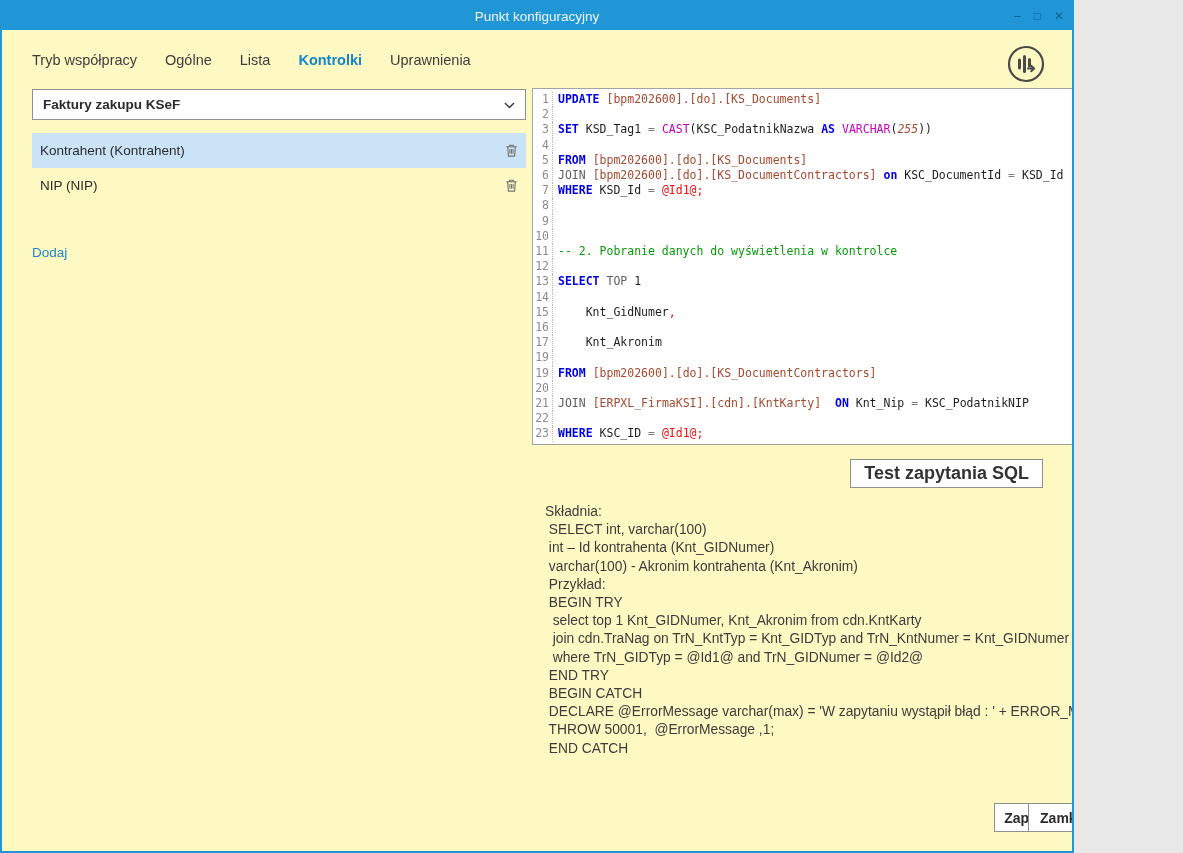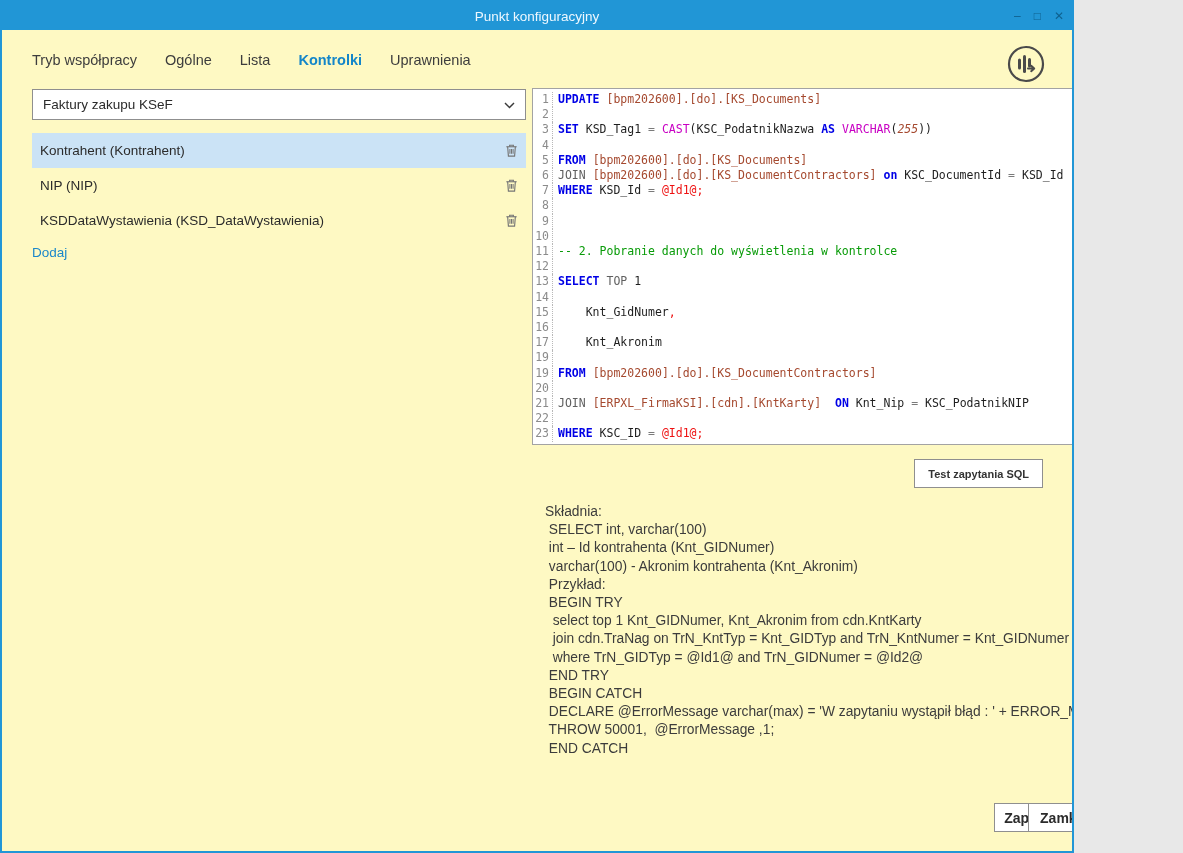--- a/index.html
+++ b/index.html
@@ -16,21 +16,21 @@
   .win-controls span{color:#0f618f;font-size:12px;line-height:12px;cursor:default;}
   
   .tab-bar{position:absolute;left:30px;top:50px;display:flex;gap:28px;font-size:14.5px;color:#3d3d3d;}
   .tab{cursor:default;}
   .tab.active{color:#1486c9;font-weight:bold;}
   
   .tool-icon{position:absolute;right:25px;top:41px;width:42px;height:42px;}
   
   .control-select{position:absolute;left:30px;top:87px;width:494px;height:31px;box-sizing:border-box;
     border:1px solid #8f8f8f;background:#fff;display:flex;align-items:center;justify-content:space-between;
-    padding:0 10px;font-size:13.5px;color:#2b2b2b;}
+    padding:0 10px;font-size:13.5px;color:#2b2b2b;font-weight:bold;}
   
   .field-list{position:absolute;left:30px;top:131px;width:494px;}
   .field-row{height:35px;display:flex;align-items:center;justify-content:space-between;
     padding:0 7px 0 8px;box-sizing:border-box;font-size:13.5px;color:#2b2b2b;gap:37px;}
   .field-row.selected{background:#cbe3f6;}
   .trash-btn{width:16px;height:16px;display:flex;align-items:center;justify-content:center;cursor:default;}
   .add-link{position:absolute;left:30px;top:243px;font-size:13.5px;color:#1b87ca;text-decoration:none;cursor:default;}
   
   .sql-editor{position:absolute;left:530px;top:86px;width:628px;height:357px;box-sizing:border-box;
     border:1px solid #a3a3a3;background:#fff;overflow:hidden;
@@ -42,21 +42,21 @@
   .tk-gy{color:#5f5f5f;}
   .tk-fn{color:#c800c3;font-weight:normal;}
   .tk-br{color:#a5492f;}
   .tk-num{color:#a5492f;font-style:italic;}
   .tk-pr{color:#ee1111;}
   .tk-cm{color:#089b08;}
   .tk-op{color:#7a7a7a;}
   .tk-id{color:#1e1e1e;}
   
   .test-btn{position:absolute;right:29px;top:457px;height:29px;padding:0 13px;background:#fff;
-    border:1px solid #8f8f8f;font-family:"Liberation Sans",sans-serif;font-size:11px;font-weight:600;color:#333;}
+    border:1px solid #8f8f8f;font-family:"Liberation Sans",sans-serif;font-size:18px;font-weight:600;color:#333;}
   
   .syntax-help{position:absolute;left:543px;top:501px;width:583px;font-size:13.8px;line-height:18.2px;color:#3c3c3c;}
   .syntax-help div{white-space:pre;}
   .help-scrollbar{position:absolute;left:1127px;top:500px;width:9px;height:236px;background:#2196d6;border:1px solid #bfe3f6;}
   
   .footer-btn{position:absolute;top:801px;height:29px;background:#fff;border:1px solid #8f8f8f;
     font-family:"Liberation Sans",sans-serif;font-size:14px;font-weight:600;color:#2b2b2b;}
   .btn-save{left:992px;width:64px;}
   .btn-close{left:1026px;width:77px;}
 </style>
@@ -117,31 +117,20 @@
         <span>NIP (NIP)</span>
         <span class="trash-btn">
           <svg width="15" height="15" viewBox="0 0 16 16">
             <path d="M2.5 4 H13.5" stroke="#757575" stroke-width="1.2" fill="none"></path>
             <path d="M6 4 V2.4 H10 V4" stroke="#757575" stroke-width="1.2" fill="none"></path>
             <path d="M3.9 4 L4.7 14 H11.3 L12.1 4" stroke="#757575" stroke-width="1.2" fill="none"></path>
             <path d="M6.3 6.5 V11.5 M8 6.5 V11.5 M9.7 6.5 V11.5" stroke="#757575" stroke-width="1.1" fill="none"></path>
           </svg>
         </span>
       </div>
-      <div class="field-row">
-        <span>KSDDataWystawienia (KSD_DataWystawienia)</span>
-        <span class="trash-btn">
-          <svg width="15" height="15" viewBox="0 0 16 16">
-            <path d="M2.5 4 H13.5" stroke="#757575" stroke-width="1.2" fill="none"></path>
-            <path d="M6 4 V2.4 H10 V4" stroke="#757575" stroke-width="1.2" fill="none"></path>
-            <path d="M3.9 4 L4.7 14 H11.3 L12.1 4" stroke="#757575" stroke-width="1.2" fill="none"></path>
-            <path d="M6.3 6.5 V11.5 M8 6.5 V11.5 M9.7 6.5 V11.5" stroke="#757575" stroke-width="1.1" fill="none"></path>
-          </svg>
-        </span>
-      </div>
     </div>
 
   <a class="add-link">Dodaj</a>
 
   <div class="sql-editor">
       <div class="code-line"><span class="line-num">1</span><span><span class="tk-kw">UPDATE</span><span class="tk-id"> </span><span class="tk-br">[bpm202600].[do].[KS_Documents]</span></span></div>
       <div class="code-line"><span class="line-num">2</span><span> </span></div>
       <div class="code-line"><span class="line-num">3</span><span><span class="tk-kw">SET</span><span class="tk-id"> KSD_Tag1 </span><span class="tk-op">=</span><span class="tk-id"> </span><span class="tk-fn">CAST</span><span class="tk-id">(</span><span class="tk-id">KSC_PodatnikNazwa </span><span class="tk-kw">AS</span><span class="tk-id"> </span><span class="tk-fn">VARCHAR</span><span class="tk-id">(</span><span class="tk-num">255</span><span class="tk-id">))</span></span></div>
       <div class="code-line"><span class="line-num">4</span><span> </span></div>
       <div class="code-line"><span class="line-num">5</span><span><span class="tk-kw">FROM</span><span class="tk-id"> </span><span class="tk-br">[bpm202600].[do].[KS_Documents]</span></span></div>

